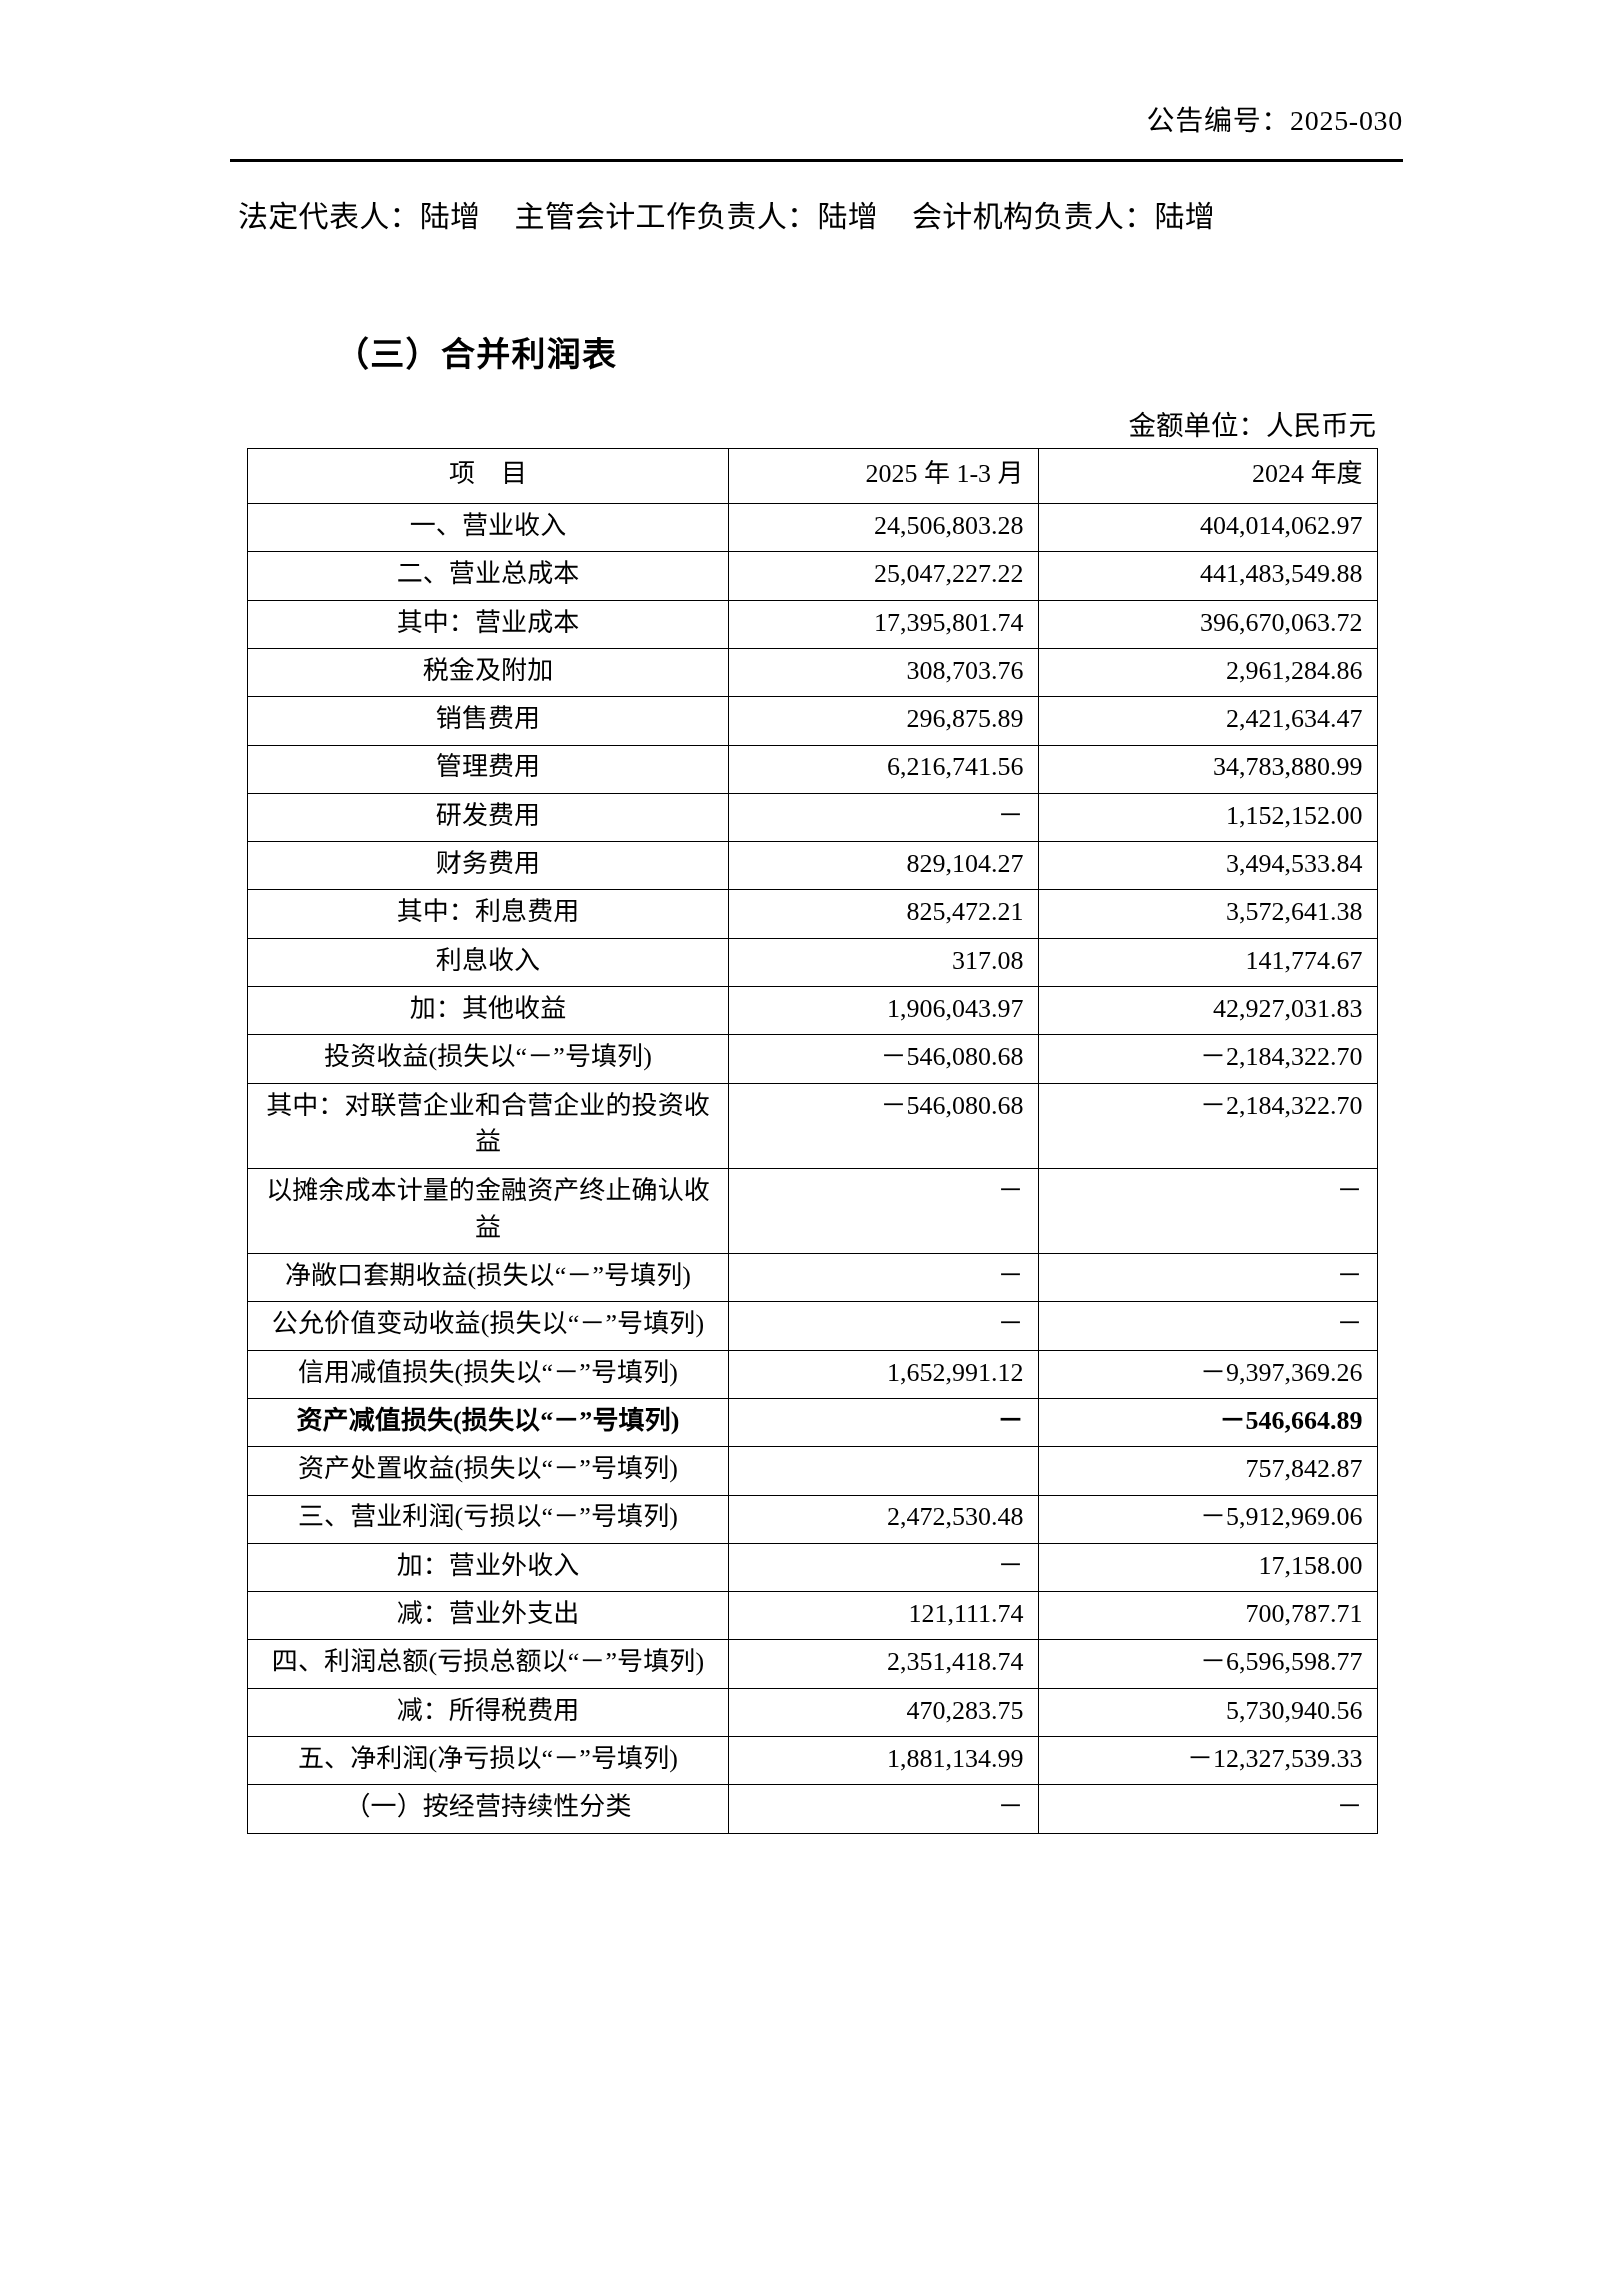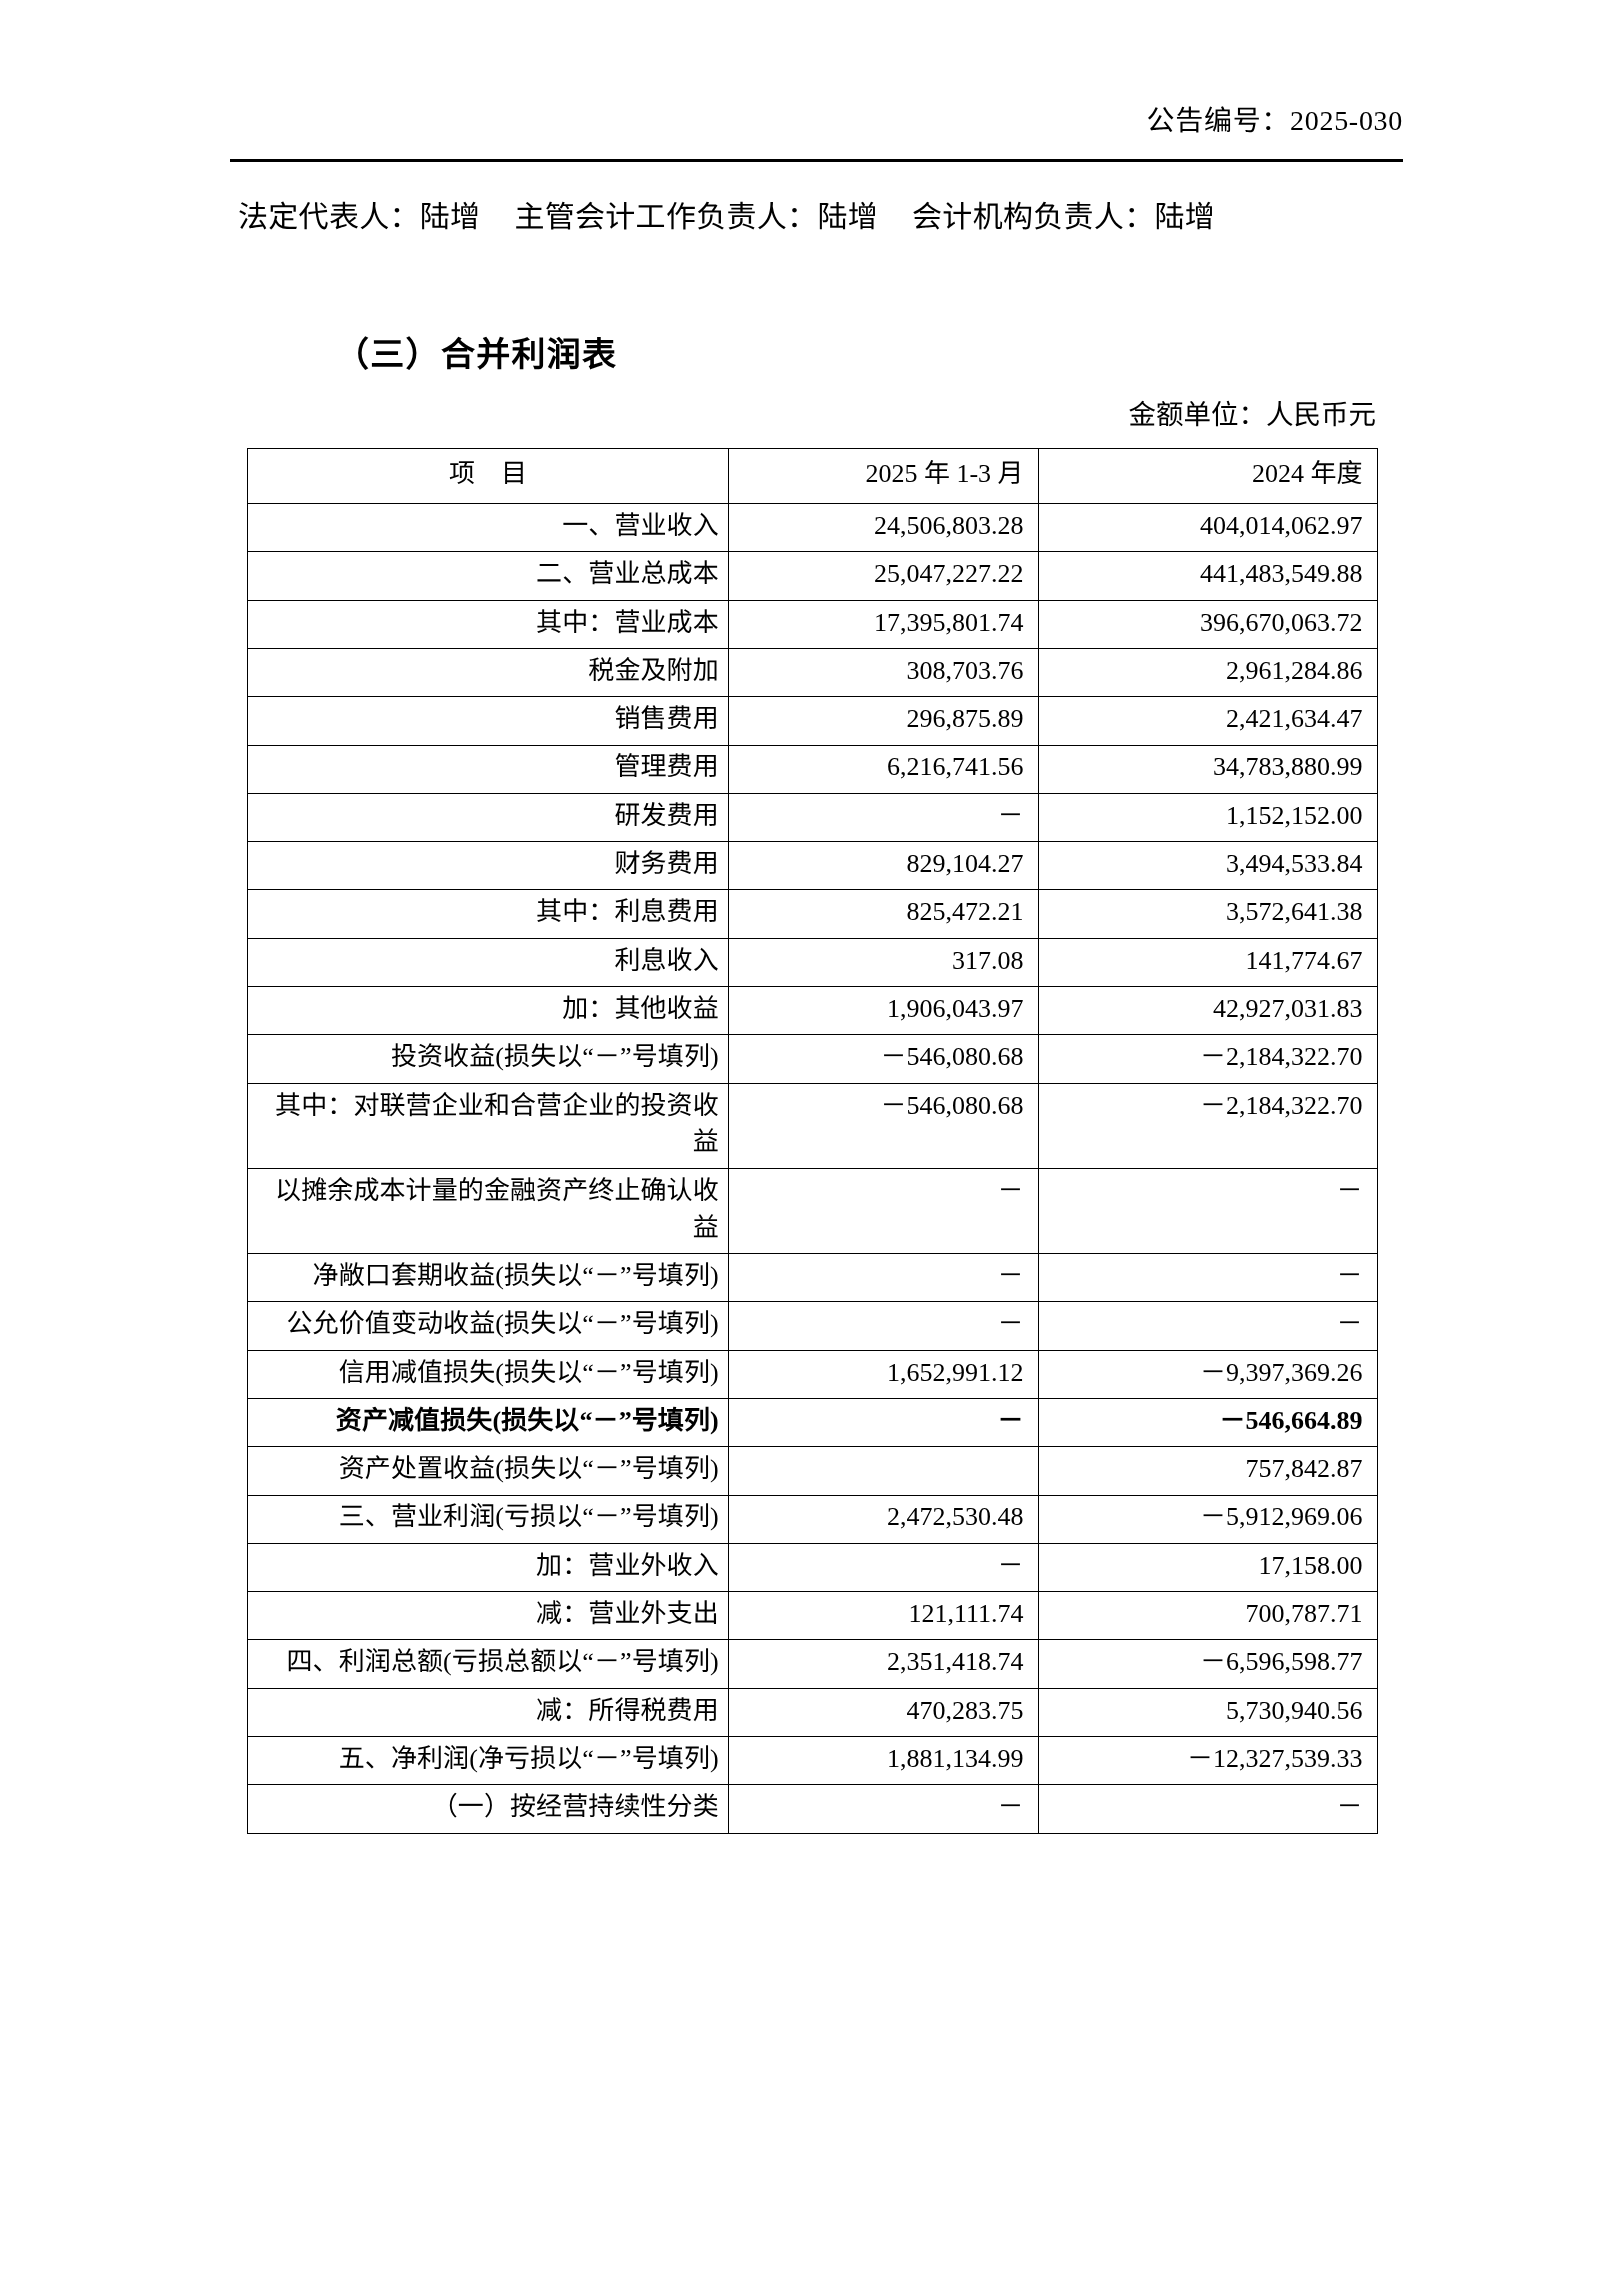--- a/index.html
+++ b/index.html
@@ -68,21 +68,21 @@
     font-size: 34px;
     font-weight: bold;
     letter-spacing: 1.3px;
     white-space: nowrap;
   }
 
   
   .unit-note {
     position: absolute;
     left: 230px;
-    top: 392px;
+    top: 403px;
     width: 1146px;
     text-align: right;
     font-size: 27.5px;
     white-space: nowrap;
   }
 
   
   .fin-table {
     position: absolute;
     left: 247px;
@@ -108,21 +108,21 @@
     text-align: center;
     height: 41px;
     vertical-align: middle;
     padding-top: 5.2px;
     padding-bottom: 7.9px;
   }
   .fin-table thead th.h-item { }
   .fin-table thead th.h-num  { text-align: right; padding-right: 14.4px; }
 
   td.cell-item {
-    text-align: right;
+    text-align: center;
     letter-spacing: 0.1px;
   }
   td.cell-num {
     text-align: right;
     padding-right: 14.4px;
     font-family: "Liberation Serif", "DejaVu Serif", serif;
     white-space: nowrap;
     margin-top: 32px;
   }
   tr.bold-row td { font-weight: bold; }

